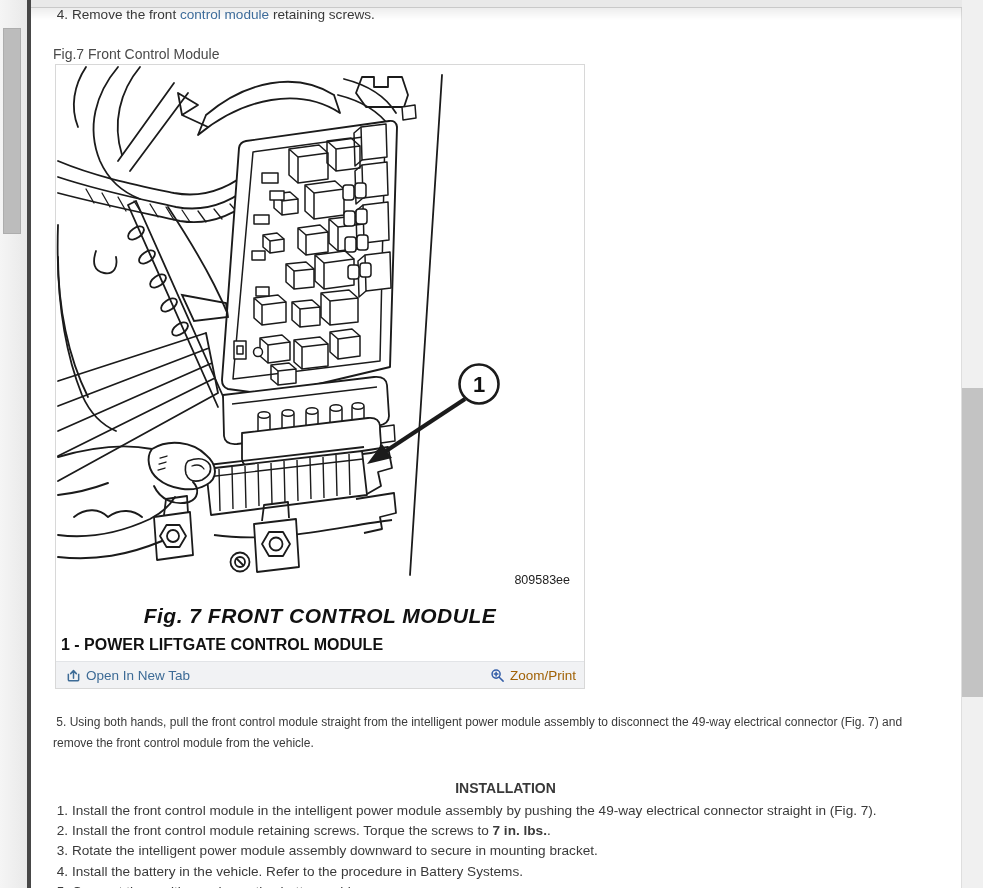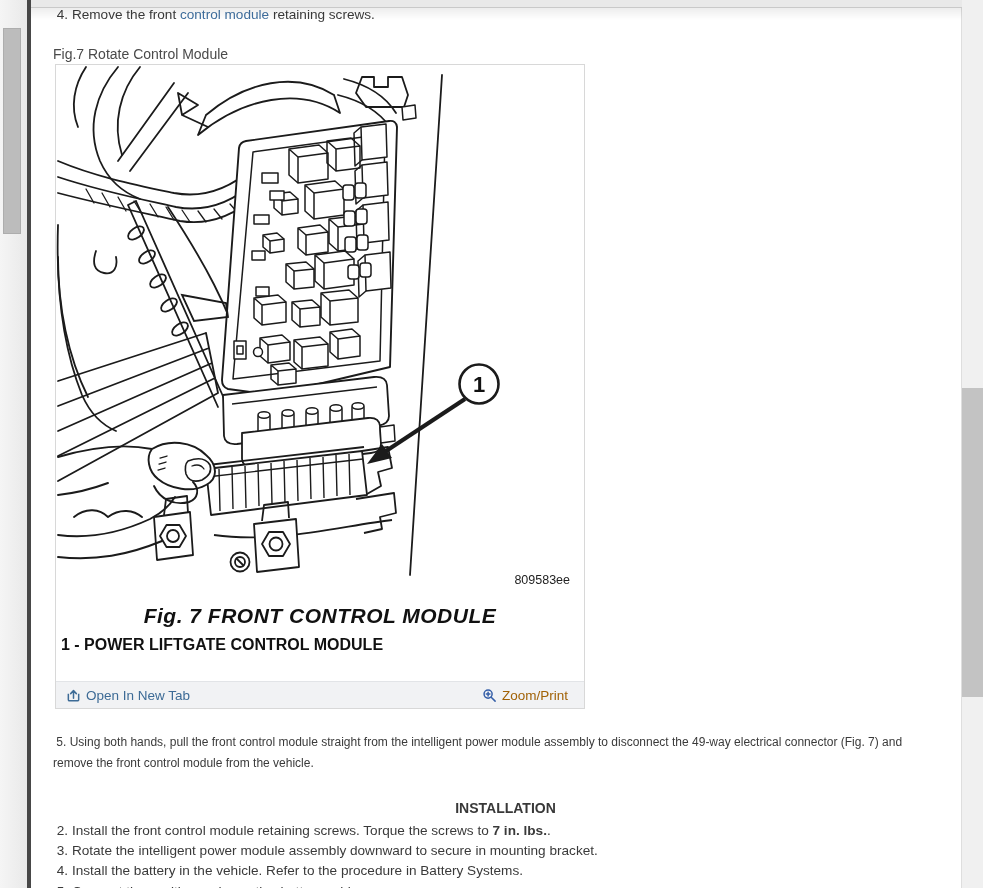--- a/index.html
+++ b/index.html
@@ -22,21 +22,21 @@
   .content{position:absolute;left:31px;top:0;width:927px;}
   .step4{margin:0 0 0 22px;padding-top:5px;font-size:13.6px;line-height:20px;white-space:pre-wrap;}
   .inline-link{color:#3f6f9f;cursor:pointer;text-decoration:none;}
   .figlabel{margin:21px 0 0 22px;font-size:14px;color:#4a4a4a;line-height:17px;}
   .figure{margin:1px 0 0 24px;width:528px;border:1px solid #d8d8d8;background:#fff;}
   .art{display:block;width:528px;height:536px;}
   .cap-title{height:32px;line-height:30px;text-align:center;font-size:21px;font-weight:bold;
           font-style:italic;color:#111;letter-spacing:.5px;}
   .cap-item{height:28px;line-height:24px;padding-left:5px;font-size:16px;font-weight:bold;color:#111;}
   .figbar{height:26px;display:flex;align-items:center;justify-content:space-between;
-          padding:0 16px 0 10px;background:#f1f2f4;border-top:1px solid #e2e4e7;margin-top:20px;}
+          padding:0 8px 0 10px;background:#f1f2f4;border-top:1px solid #e2e4e7;}
   .figlink{display:flex;align-items:center;gap:5px;font-size:13.5px;cursor:pointer;text-decoration:none;}
   .figlink.open{color:#3d6b96;}
   .figlink.zoomp{color:#a16207;justify-content:flex-end;}
   .figlink svg{display:block;}
   .step5{margin:23px 0 0 22px;width:880px;font-size:12px;line-height:20.5px;white-space:pre-wrap;}
   .inst{margin:27px 0 0 22px;font-size:14px;font-weight:bold;color:#383838;line-height:16px;text-align:center;}
   .irows{margin:5px 0 0 22px;}
   .irow{font-size:13.6px;line-height:20.2px;white-space:pre-wrap;width:885px;}
 </style>
 </head>
@@ -49,21 +49,21 @@
 
   <div class="leftcol">
     <div class="lthumb"></div>
   </div>
   <div class="darkstrip"></div>
 
   <div class="content">
 
     <p class="step4"><span> 4. Remove the front </span><a class="inline-link">control module</a><span> retaining screws.</span></p>
 
-    <div class="figlabel">Fig.7 Rotate Control Module</div>
+    <div class="figlabel">Fig.7 Front Control Module</div>
 
     <div class="figure">
       <svg class="art" viewBox="0 0 528 536" xmlns="http://www.w3.org/2000/svg">
 
         <g stroke="#1b1b1b" stroke-width="1.8" fill="none" stroke-linecap="round" stroke-linejoin="round">
           <path d="M62,2 C40,28 30,62 44,96 C52,114 66,127 84,134"></path>
           <path d="M84,2 C64,26 56,58 66,90"></path>
           <path d="M30,2 C18,20 14,42 22,62"></path>
           <path d="M118,18 L62,96"></path>
           <path d="M132,28 L74,106"></path>
@@ -239,20 +239,21 @@
           <span>Zoom/Print</span>
         </a>
       </div>
     </div>
 
     <p class="step5"> 5. Using both hands, pull the front control module straight from the intelligent power module assembly to disconnect the 49-way electrical connector (Fig. 7) and remove the front control module from the vehicle.</p>
 
     <h3 class="inst">INSTALLATION</h3>
 
     <div class="irows">
+      <div class="irow"><span> 1. </span><span>Install the front control module in the intelligent power module assembly by pushing the 49-way electrical connector straight in (Fig. 7).</span><b></b><span></span></div>
       <div class="irow"><span> 2. </span><span>Install the front control module retaining screws. Torque the screws to </span><b>7 in. lbs.</b><span>.</span></div>
       <div class="irow"><span> 3. </span><span>Rotate the intelligent power module assembly downward to secure in mounting bracket.</span><b></b><span></span></div>
       <div class="irow"><span> 4. </span><span>Install the battery in the vehicle. Refer to the procedure in Battery Systems.</span><b></b><span></span></div>
       <div class="irow"><span> 5. </span><span>Connect the positive and negative battery cables.</span><b></b><span></span></div>
     </div>
 
   </div>
 
   <div class="vscroll">
     <div class="vthumb"></div>

